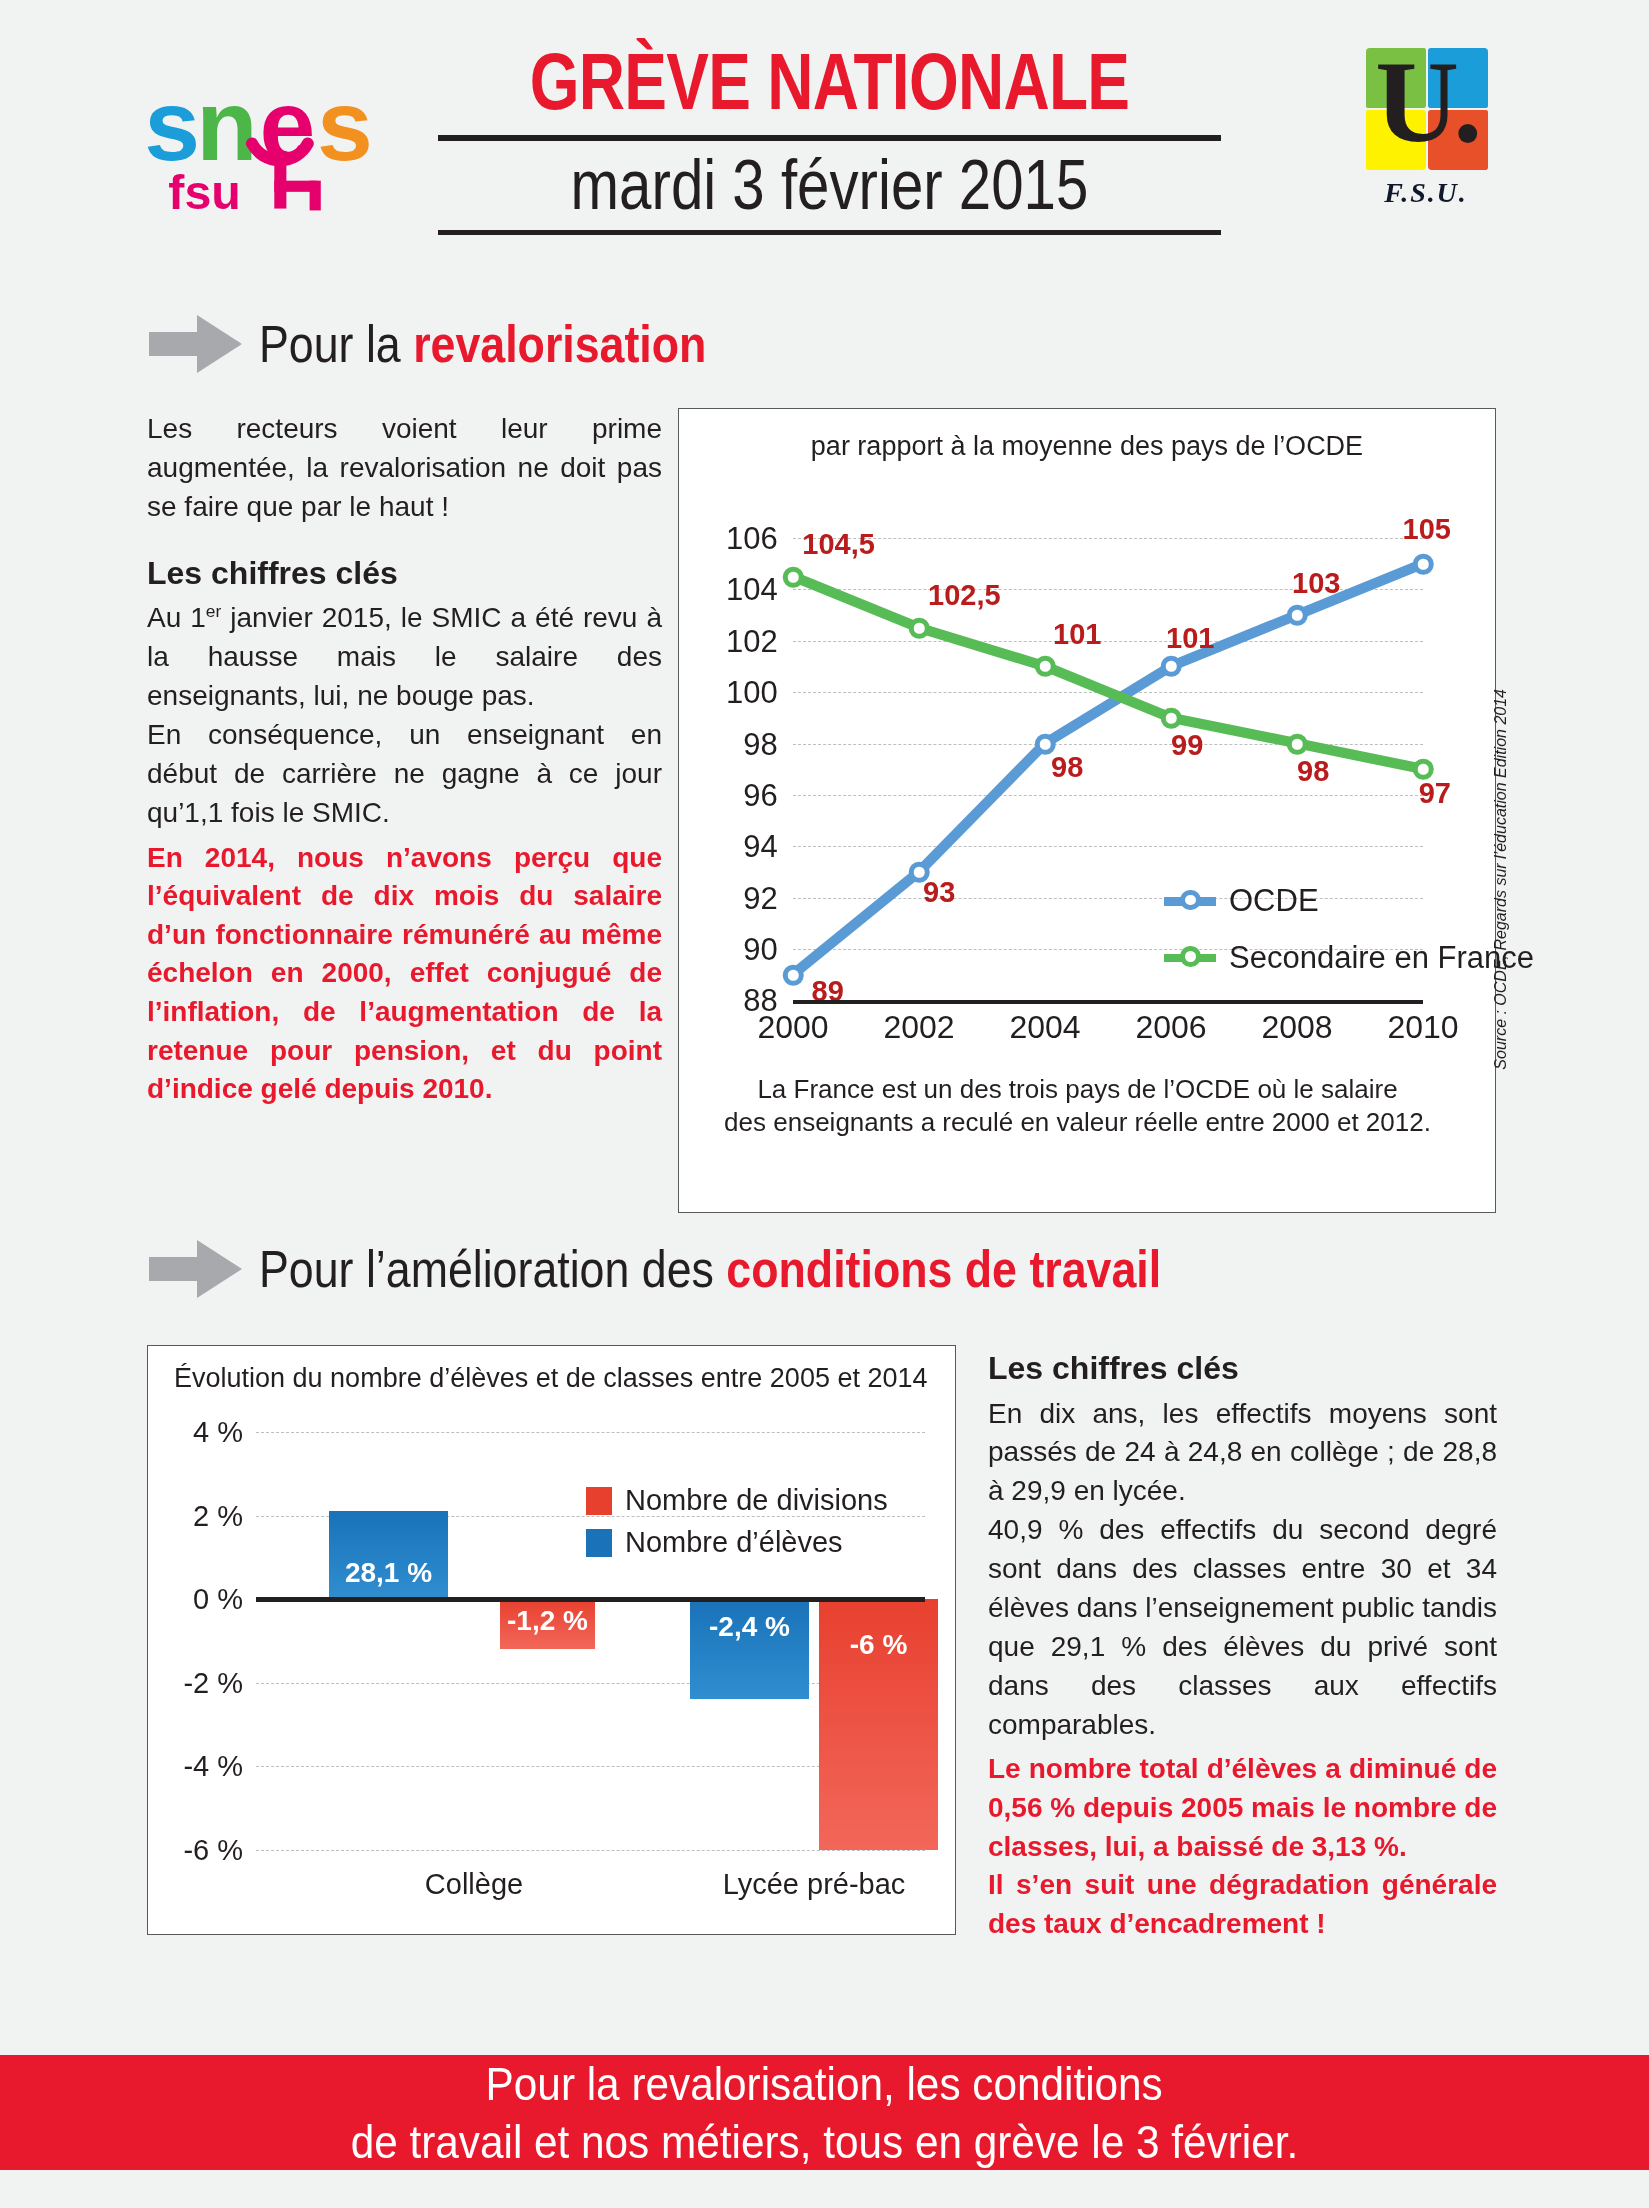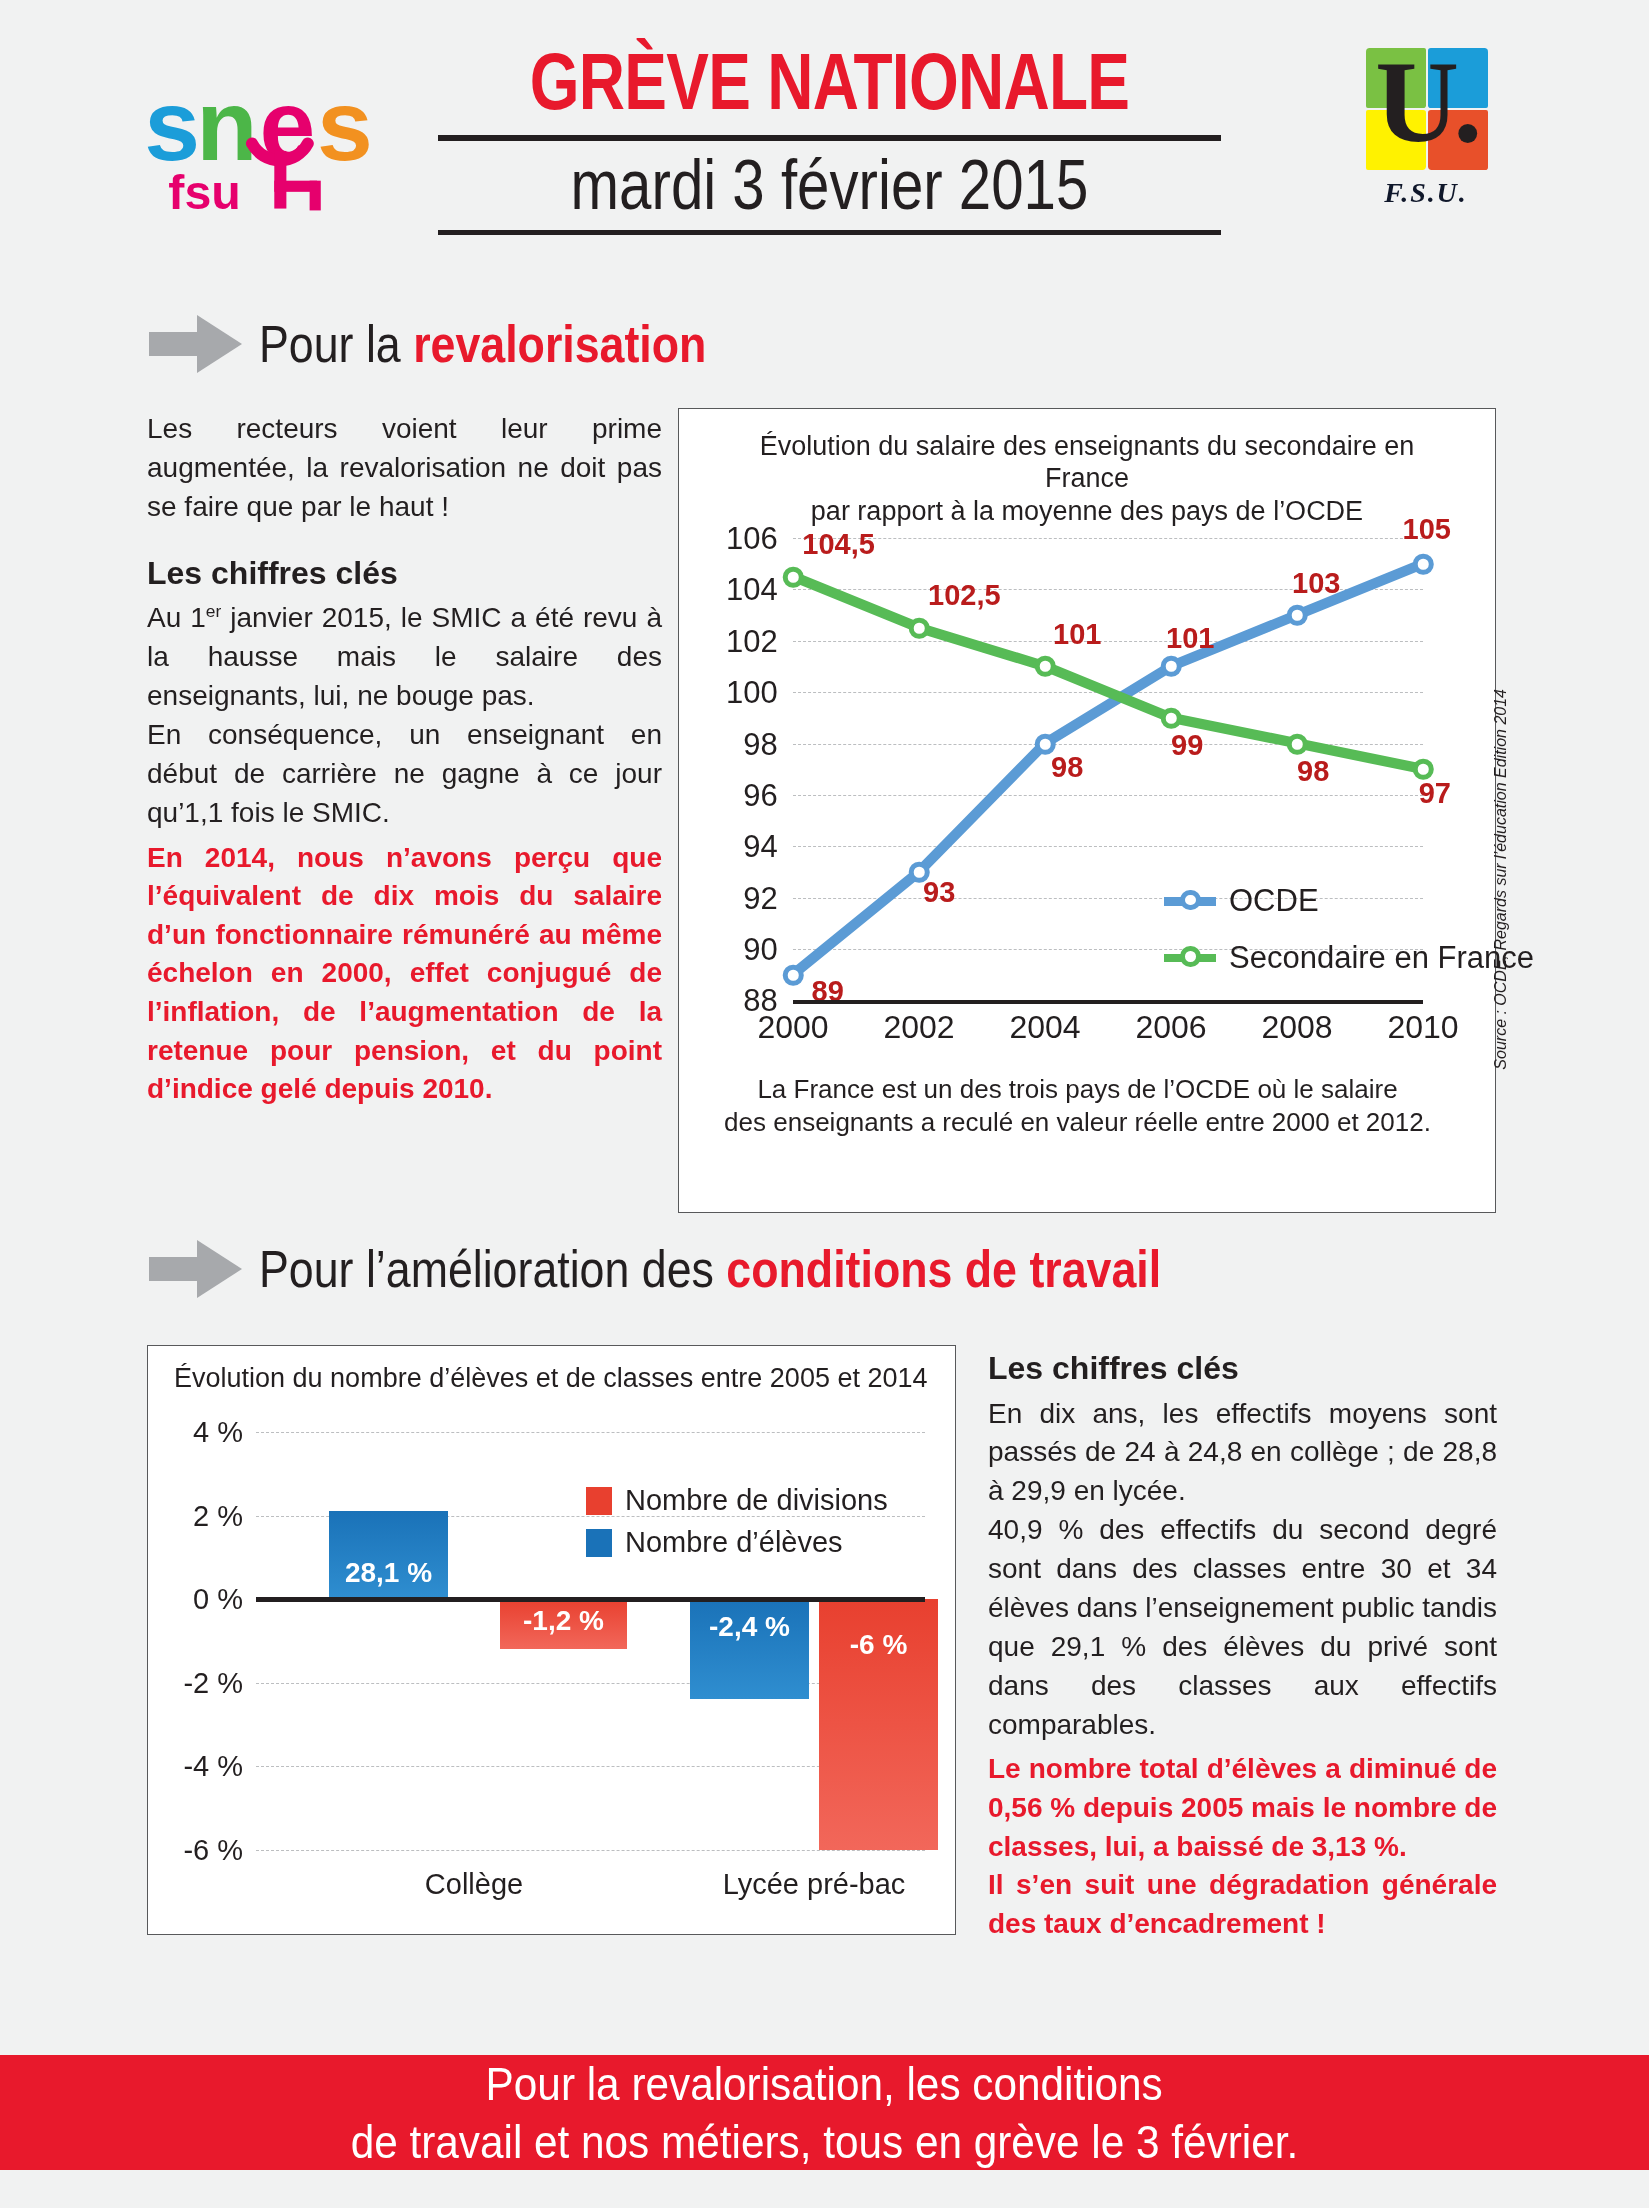--- a/index.html
+++ b/index.html
@@ -259,21 +259,20 @@
   <p class="body-p">Les recteurs voient leur prime augmentée, la revalorisation ne doit pas se faire que par le haut !</p>
   <h3 class="sub-head">Les chiffres clés</h3>
   <p class="body-p">Au 1<sup style="font-size:0.62em">er</sup> janvier 2015, le SMIC a été revu à la hausse mais le salaire des enseignants, lui, ne bouge pas.</p>
   <p class="body-p">En conséquence, un enseignant en début de carrière ne gagne à ce jour qu’1,1 fois le SMIC.</p>
   <p class="body-red">En 2014, nous n’avons perçu que l’équivalent de dix mois du salaire d’un fonctionnaire rémunéré au même échelon en 2000, effet conjugué de l’inflation, de l’augmentation de la retenue pour pension, et du point d’indice gelé depuis 2010.</p>
 </div>
 
 <div class="chart-panel">
 
   <div class="chart-title">
-    <div>Évolution du salaire des enseignants du secondaire en France</div>
     <div>par rapport à la moyenne des pays de l’OCDE</div>
   </div>
 
   <div class="lc-ylabels">
       <div class="lc-ylabel" style="top: 462px;">88</div>
       <div class="lc-ylabel" style="top: 411px;">90</div>
       <div class="lc-ylabel" style="top: 360px;">92</div>
       <div class="lc-ylabel" style="top: 308px;">94</div>
       <div class="lc-ylabel" style="top: 257px;">96</div>
       <div class="lc-ylabel" style="top: 206px;">98</div>
@@ -380,21 +379,21 @@
     </div>
   <div class="bc-plot">
       <div class="bc-grid" style="top: 0px;"></div>
       <div class="bc-grid" style="top: 84px;"></div>
       <div class="bc-grid" style="top: 251px;"></div>
       <div class="bc-grid" style="top: 334px;"></div>
       <div class="bc-grid" style="top: 418px;"></div>
       <div class="bc-bar blue" style="left: 73px; top: 79px; width: 119px; height: 88px;">
         <div class="bc-bar-lbl" style="top: 46px;">28,1 %</div>
       </div>
-      <div class="bc-bar red" style="left: 244px; top: 167px; width: 127px; height: 50px;">
+      <div class="bc-bar red" style="left: 244px; top: 167px; width: 95px; height: 50px;">
         <div class="bc-bar-lbl" style="top: 6px;">-1,2 %</div>
       </div>
       <div class="bc-bar blue" style="left: 434px; top: 167px; width: 119px; height: 100px;">
         <div class="bc-bar-lbl" style="top: 12px;">-2,4 %</div>
       </div>
       <div class="bc-bar red" style="left: 563px; top: 167px; width: 119px; height: 251px;">
         <div class="bc-bar-lbl" style="top: 30px;">-6 %</div>
       </div>
       <div class="bc-zero" style="top: 165px;"></div>
     </div>

